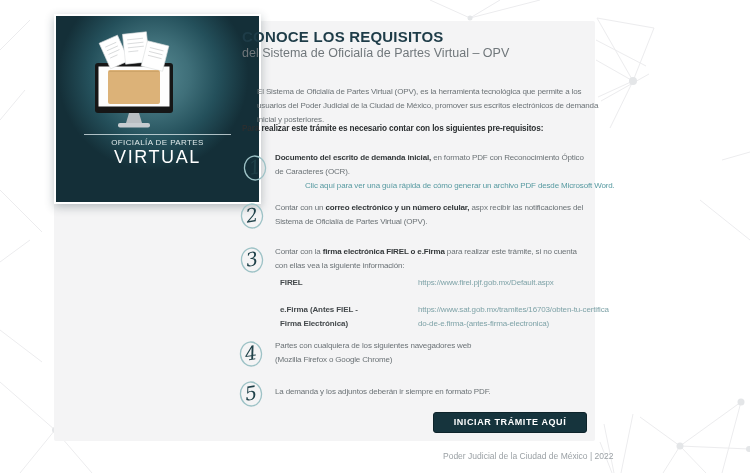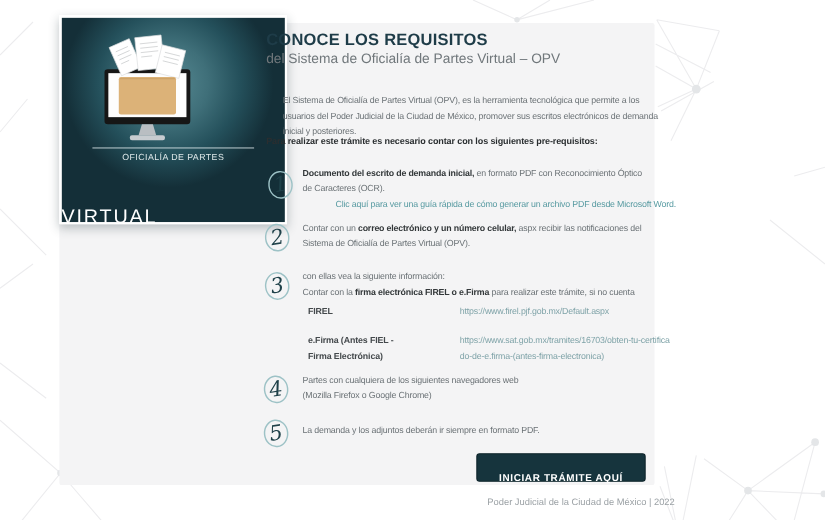--- a/index.html
+++ b/index.html
@@ -26,22 +26,22 @@
     box-shadow:0 3px 9px rgba(35,55,62,.30);
     padding-left:40px;
   }
   .tile-art{position:absolute;left:0;top:8px;width:161px;height:107px;}
   .tile-rule{position:absolute;left:28px;right:28px;top:118px;height:1px;background:rgba(226,238,240,.75);}
   .tile-small{
     position:absolute;left:0;right:0;top:122px;text-align:center;
     font-size:8px;letter-spacing:.4px;color:#dfe9ea;white-space:nowrap;
   }
   .tile-large{
-    position:absolute;left:0;right:0;top:131px;text-align:left;
-    font-size:18px;letter-spacing:1.6px;color:#ffffff;font-weight:400;white-space:nowrap;margin-top:40px;
+    position:absolute;left:0;right:0;top:131px;text-align:center;
+    font-size:18px;letter-spacing:1.6px;color:#ffffff;font-weight:400;white-space:nowrap;
   }
 
   .title{
     position:absolute;left:242px;top:28px;margin:0;
     font-size:15px;font-weight:bold;letter-spacing:.2px;color:var(--title,#1e3c48);white-space:nowrap;
   }
   .subtitle{
     position:absolute;left:242px;top:46px;
     font-size:12.5px;color:#70777b;white-space:nowrap;
   }
@@ -72,21 +72,21 @@
   .furl{color:var(--url,#7fa3a8);font-size:8px;line-height:14px;letter-spacing:-.15px;position:absolute;}
   .flabel{
     position:absolute;font-size:8px;line-height:14px;font-weight:bold;
     color:#44494c;letter-spacing:-.1px;
   }
 
   .cta{
     position:absolute;left:433px;top:412px;width:154px;height:21px;
     background:var(--button-bg,#16343d);color:#ffffff;border:1px solid #0e242b;border-radius:3px;
     font-family:"Liberation Sans", sans-serif;font-size:9px;font-weight:bold;letter-spacing:.6px;
-    text-align:center;line-height:19px;padding:12px;cursor:pointer;white-space:nowrap;
+    text-align:center;line-height:19px;padding:0;cursor:pointer;white-space:nowrap;
   }
 
   .footer{
     position:absolute;left:443px;top:451px;
     font-size:8.5px;color:#9ba1a5;white-space:nowrap;
   }
 </style>
 </head>
 <body>
 
@@ -174,22 +174,22 @@
   <div class="itext" style="left:275px;top:201px">
     <span class="ln"><span>Contar con un </span><b>correo electrónico y un número celular,</b><span> aspx recibir las notificaciones del</span></span>
     <span class="ln">Sistema de Oficialía de Partes Virtual (OPV).</span>
   </div>
 
   <svg class="num" style="left:239px;top:244px" viewBox="0 0 26 32">
     <ellipse cx="13" cy="16" rx="10.5" ry="12" transform="rotate(-6 13 16)"></ellipse>
     <text x="13" y="22" transform="rotate(-9 13 16)">3</text>
   </svg>
   <div class="itext" style="left:275px;top:245px">
+    <span class="ln"><span>Contar con la </span><b>firma electrónica FIREL o e.Firma</b><span> para realizar este trámite, si no cuenta</span></span>
     <span class="ln">con ellas vea la siguiente información:</span>
-    <span class="ln"><span>Contar con la </span><b>firma electrónica FIREL o e.Firma</b><span> para realizar este trámite, si no cuenta</span></span>
   </div>
 
   <div class="flabel" style="left:280px;top:276px">FIREL</div>
   <a class="furl" style="left:388px;top:276px">https://www.firel.pjf.gob.mx/Default.aspx</a>
 
   <div class="flabel" style="left:280px;top:303px">
     <span class="ln">e.Firma (Antes FIEL -</span>
     <span class="ln">Firma Electrónica)</span>
   </div>
   <a class="furl" style="left:388px;top:303px">

